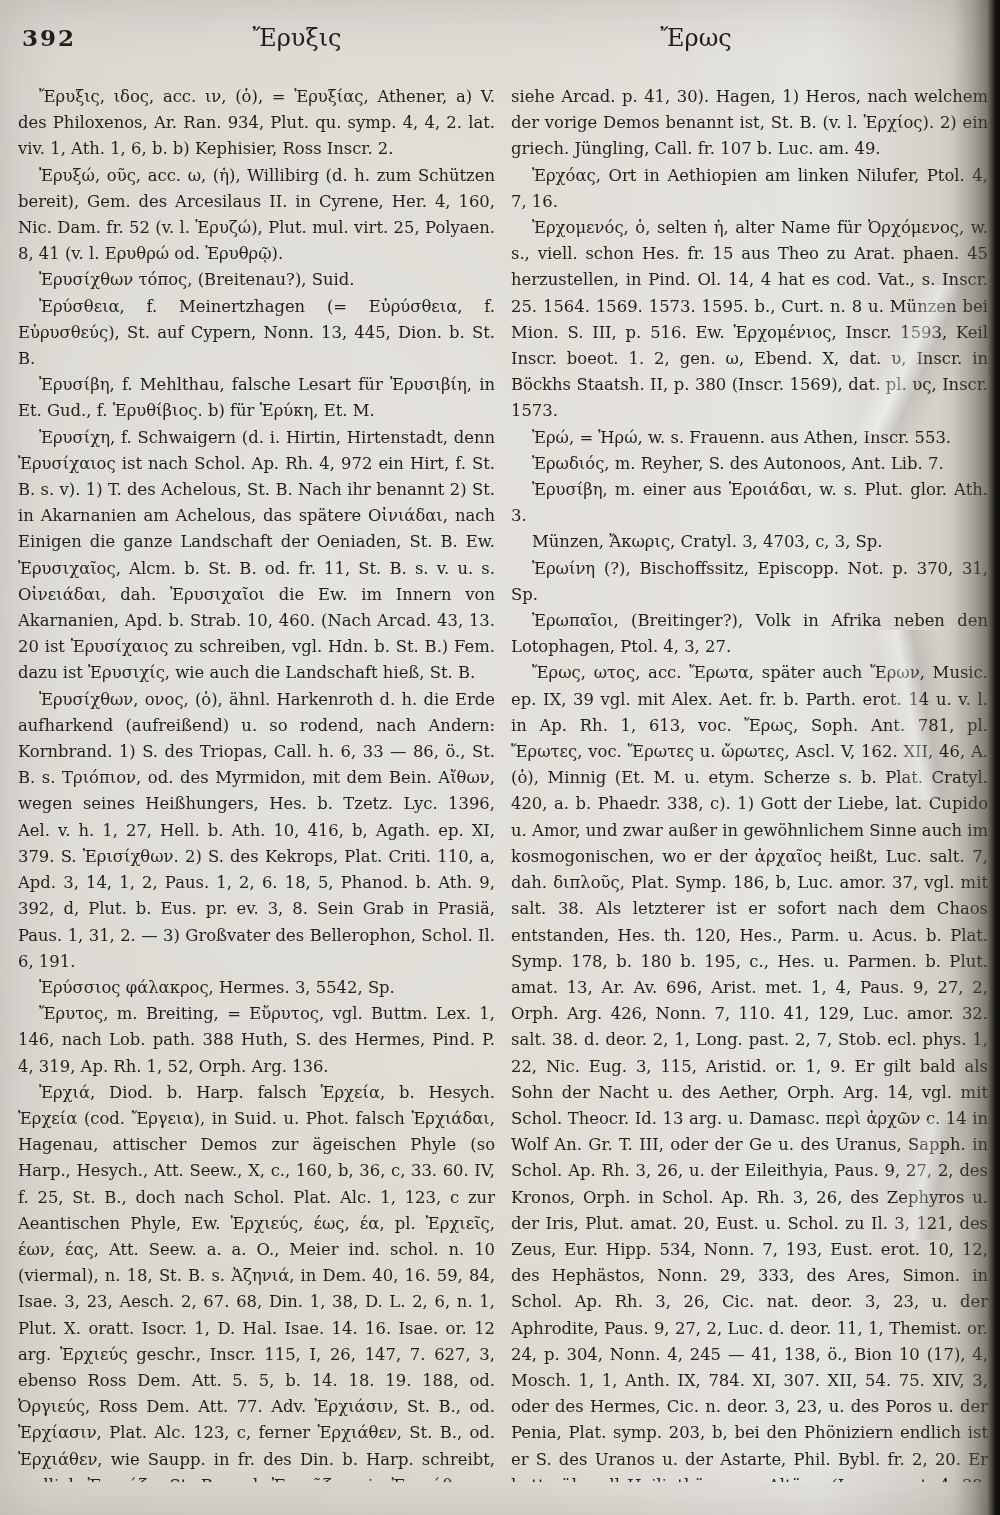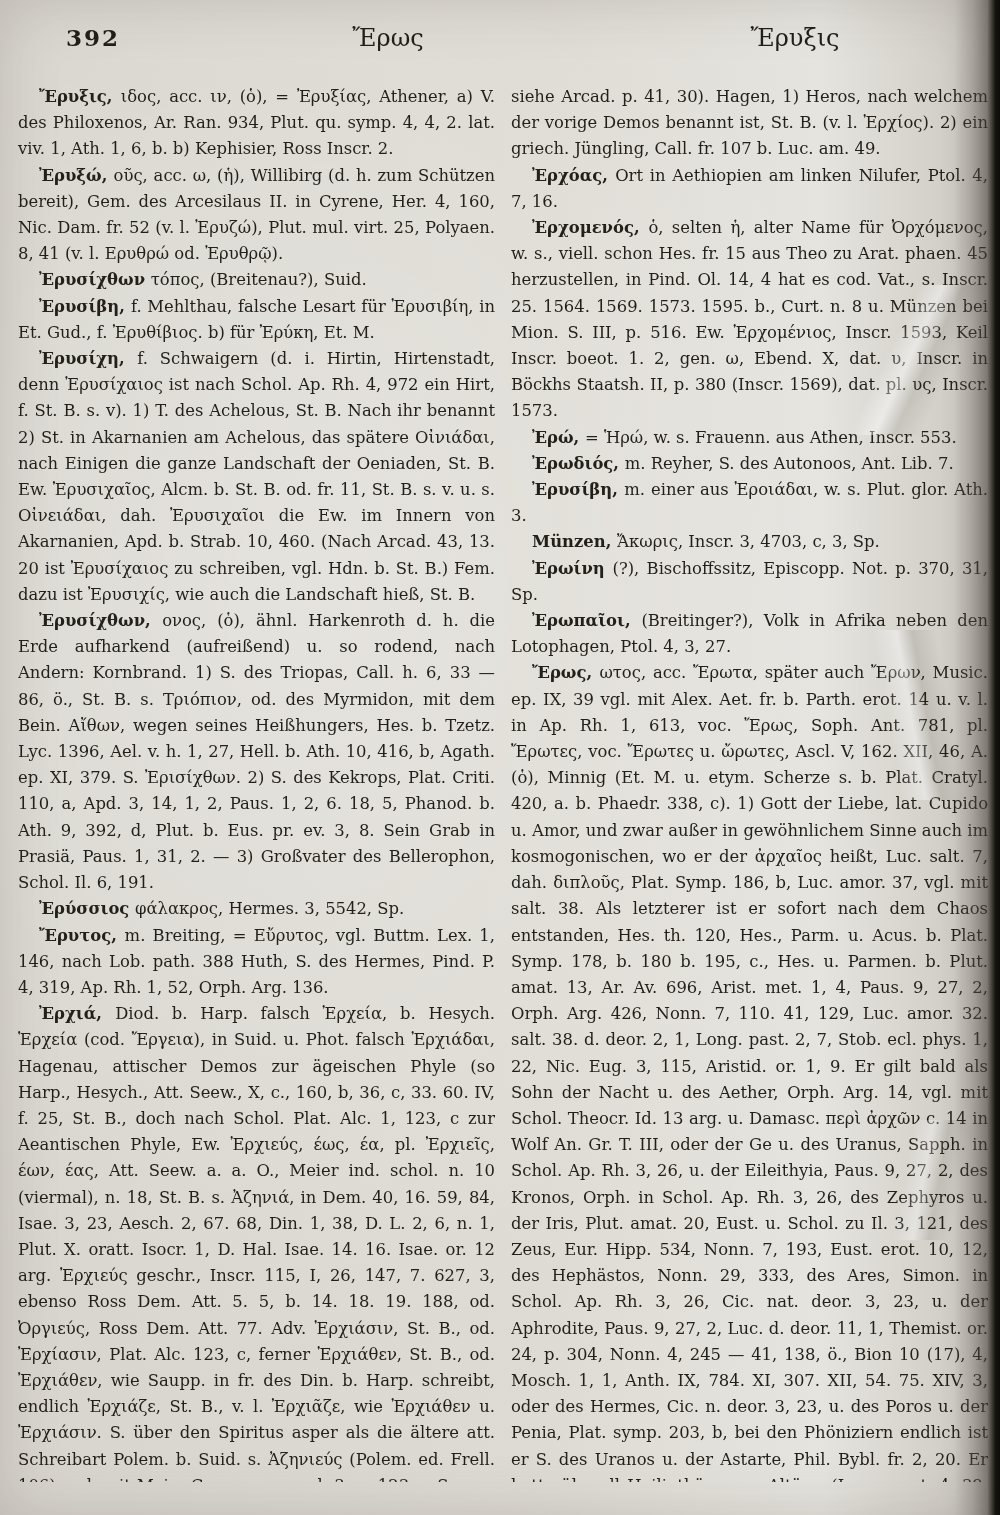--- a/index.html
+++ b/index.html
@@ -41,75 +41,76 @@
   .crease.c3 {
     right:10px; top:1120px; width:140px; height:120px;
     background:linear-gradient(100deg, transparent 40%, rgba(255,255,255,.35) 52%,
       rgba(40,36,30,.10) 62%, transparent 75%);
   }
   .header {
     display:flex; align-items:flex-start;
     padding:24px 40px 0 22px; height:48px;
   }
   .page-num {
-    font-size:23px; font-weight:bold; letter-spacing:2px; width:110px;margin-left:44px;
+    font-size:23px; font-weight:bold; letter-spacing:2px; width:110px;
   }
   .run-head {
     font-size:24px; text-align:center;
   }
   .run-head.left  { width:330px; }
   .run-head.right { flex:1; padding-right:30px; }
   .columns {
     display:flex; gap:16px;
     padding:12px 12px 0 18px;
   }
   .col {
     width:478px; height:1398px; overflow:hidden;
     font-size:16.4px; line-height:26.2px;
     text-align:justify;
     color:#231f19;
   }
   .entry { margin:0; text-indent:21px; }
   .entry.cont { text-indent:0; }
-  .head { font-weight:bold;margin-top:22px; }
+  .head { font-weight:normal;margin-top:22px; }
 </style>
 </head>
 <body>
 
 <div class="page">
 
   <div class="header">
     <div class="page-num">392</div>
+    <div class="run-head left">Ἔρυξις</div>
     <div class="run-head right">Ἔρως</div>
-    <div class="run-head left">Ἔρυξις</div>
   </div>
 
   <div class="columns">
 
     <div class="col">
       <p class="entry"><span class="head">Ἔρυξις, </span><span>ιδος, acc. ιν, (ὁ), = Ἐρυξίας, Athener, a) V. des Philoxenos, Ar. Ran. 934, Plut. qu. symp. 4, 4, 2. lat. viv. 1, Ath. 1, 6, b. b) Kephisier, Ross Inscr. 2.</span></p>
       <p class="entry"><span class="head">Ἐρυξώ, </span><span>οῦς, acc. ω, (ἡ), Willibirg (d. h. zum Schützen bereit), Gem. des Arcesilaus II. in Cyrene, Her. 4, 160, Nic. Dam. fr. 52 (v. l. Ἐρυζώ), Plut. mul. virt. 25, Polyaen. 8, 41 (v. l. Ερυθρώ od. Ἐρυθρῷ).</span></p>
       <p class="entry"><span class="head">Ἐρυσίχθων </span><span>τόπος, (Breitenau?), Suid.</span></p>
+      <p class="entry"><span class="head">Ἐρύσθεια, </span><span>f. Meinertzhagen (= Εὐρύσθεια, f. Εὐρυσθεύς), St. auf Cypern, Nonn. 13, 445, Dion. b. St. B.</span></p>
       <p class="entry"><span class="head">Ἐρυσίβη, </span><span>f. Mehlthau, falsche Lesart für Ἐρυσιβίη, in Et. Gud., f. Ἐρυθίβιος. b) für Ἐρύκη, Et. M.</span></p>
       <p class="entry"><span class="head">Ἐρυσίχη, </span><span>f. Schwaigern (d. i. Hirtin, Hirtenstadt, denn Ἐρυσίχαιος ist nach Schol. Ap. Rh. 4, 972 ein Hirt, f. St. B. s. v). 1) T. des Achelous, St. B. Nach ihr benannt 2) St. in Akarnanien am Achelous, das spätere Οἰνιάδαι, nach Einigen die ganze Landschaft der Oeniaden, St. B. Ew. Ἐρυσιχαῖος, Alcm. b. St. B. od. fr. 11, St. B. s. v. u. s. Οἰνειάδαι, dah. Ἐρυσιχαῖοι die Ew. im Innern von Akarnanien, Apd. b. Strab. 10, 460. (Nach Arcad. 43, 13. 20 ist Ἐρυσίχαιος zu schreiben, vgl. Hdn. b. St. B.) Fem. dazu ist Ἐρυσιχίς, wie auch die Landschaft hieß, St. B.</span></p>
       <p class="entry"><span class="head">Ἐρυσίχθων, </span><span>ονος, (ὁ), ähnl. Harkenroth d. h. die Erde aufharkend (aufreißend) u. so rodend, nach Andern: Kornbrand. 1) S. des Triopas, Call. h. 6, 33 — 86, ö., St. B. s. Τριόπιον, od. des Myrmidon, mit dem Bein. Αἴθων, wegen seines Heißhungers, Hes. b. Tzetz. Lyc. 1396, Ael. v. h. 1, 27, Hell. b. Ath. 10, 416, b, Agath. ep. XI, 379. S. Ἐρισίχθων. 2) S. des Kekrops, Plat. Criti. 110, a, Apd. 3, 14, 1, 2, Paus. 1, 2, 6. 18, 5, Phanod. b. Ath. 9, 392, d, Plut. b. Eus. pr. ev. 3, 8. Sein Grab in Prasiä, Paus. 1, 31, 2. — 3) Großvater des Bellerophon, Schol. Il. 6, 191.</span></p>
       <p class="entry"><span class="head">Ἐρύσσιος </span><span>φάλακρος, Hermes. 3, 5542, Sp.</span></p>
       <p class="entry"><span class="head">Ἔρυτος, </span><span>m. Breiting, = Εὔρυτος, vgl. Buttm. Lex. 1, 146, nach Lob. path. 388 Huth, S. des Hermes, Pind. P. 4, 319, Ap. Rh. 1, 52, Orph. Arg. 136.</span></p>
       <p class="entry"><span class="head">Ἐρχιά, </span><span>Diod. b. Harp. falsch Ἐρχεία, b. Hesych. Ἑρχεία (cod. Ἔργεια), in Suid. u. Phot. falsch Ἐρχιάδαι, Hagenau, attischer Demos zur ägeischen Phyle (so Harp., Hesych., Att. Seew., X, c., 160, b, 36, c, 33. 60. IV, f. 25, St. B., doch nach Schol. Plat. Alc. 1, 123, c zur Aeantischen Phyle, Ew. Ἐρχιεύς, έως, έα, pl. Ἐρχιεῖς, έων, έας, Att. Seew. a. a. O., Meier ind. schol. n. 10 (viermal), n. 18, St. B. s. Ἀζηνιά, in Dem. 40, 16. 59, 84, Isae. 3, 23, Aesch. 2, 67. 68, Din. 1, 38, D. L. 2, 6, n. 1, Plut. X. oratt. Isocr. 1, D. Hal. Isae. 14. 16. Isae. or. 12 arg. Ἐρχιεύς geschr., Inscr. 115, I, 26, 147, 7. 627, 3, ebenso Ross Dem. Att. 5. 5, b. 14. 18. 19. 188, od. Ὀργιεύς, Ross Dem. Att. 77. Adv. Ἐρχιάσιν, St. B., od. Ἐρχίασιν, Plat. Alc. 123, c, ferner Ἐρχιάθεν, St. B., od. Ἐρχιάθεν, wie Saupp. in fr. des Din. b. Harp. schreibt, endlich Ἐρχιάζε, St. B., v. l. Ἐρχιᾶζε, wie Ἐρχιάθεν u. Ἐρχιάσιν. S. über den Spiritus asper als die ältere att. Schreibart Polem. b. Suid. s. Ἀζηνιεύς (Polem. ed. Frell. 106), vgl. mit Mein. Com. graec. vol. 3, p. 123 u. Saupp. zu Or. fr. p. 333.</span></p>
 
     </div>
 
     <div class="col">
       <p class="entry cont"><span class="head"></span><span>siehe Arcad. p. 41, 30). Hagen, 1) Heros, nach welchem der vorige Demos benannt ist, St. B. (v. l. Ἐρχίος). 2) ein griech. Jüngling, Call. fr. 107 b. Luc. am. 49.</span></p>
       <p class="entry"><span class="head">Ἐρχόας, </span><span>Ort in Aethiopien am linken Nilufer, Ptol. 4, 7, 16.</span></p>
       <p class="entry"><span class="head">Ἐρχομενός, </span><span>ὁ, selten ἡ, alter Name für Ὀρχόμενος, w. s., viell. schon Hes. fr. 15 aus Theo zu Arat. phaen. 45 herzustellen, in Pind. Ol. 14, 4 hat es cod. Vat., s. Inscr. 25. 1564. 1569. 1573. 1595. b., Curt. n. 8 u. Münzen bei Mion. S. III, p. 516. Ew. Ἐρχομένιος, Inscr. 1593, Keil Inscr. boeot. 1. 2, gen. ω, Ebend. X, dat. υ, Inscr. in Böckhs Staatsh. II, p. 380 (Inscr. 1569), dat. pl. υς, Inscr. 1573.</span></p>
       <p class="entry"><span class="head">Ἐρώ, </span><span>= Ἡρώ, w. s. Frauenn. aus Athen, Inscr. 553.</span></p>
       <p class="entry"><span class="head">Ἐρωδιός, </span><span>m. Reyher, S. des Autonoos, Ant. Lib. 7.</span></p>
       <p class="entry"><span class="head">Ἐρυσίβη, </span><span>m. einer aus Ἐροιάδαι, w. s. Plut. glor. Ath. 3.</span></p>
-      <p class="entry"><span class="head">Münzen, </span><span>Ἄκωρις, Inscr. 3, 4703, c, 3, Sp.</span></p>
+      <p class="entry"><span class="head">Münzen, </span><span>Ἄκωρις, Cratyl. 3, 4703, c, 3, Sp.</span></p>
       <p class="entry"><span class="head">Ἐρωίνη </span><span>(?), Bischoffssitz, Episcopp. Not. p. 370, 31, Sp.</span></p>
       <p class="entry"><span class="head">Ἐρωπαῖοι, </span><span>(Breitinger?), Volk in Afrika neben den Lotophagen, Ptol. 4, 3, 27.</span></p>
       <p class="entry"><span class="head">Ἔρως, </span><span>ωτος, acc. Ἔρωτα, später auch Ἔρων, Music. ep. IX, 39 vgl. mit Alex. Aet. fr. b. Parth. erot. 14 u. v. l. in Ap. Rh. 1, 613, voc. Ἔρως, Soph. Ant. 781, pl. Ἔρωτες, voc. Ἔρωτες u. ὤρωτες, Ascl. V, 162. XII, 46, A. (ὁ), Minnig (Et. M. u. etym. Scherze s. b. Plat. Cratyl. 420, a. b. Phaedr. 338, c). 1) Gott der Liebe, lat. Cupido u. Amor, und zwar außer in gewöhnlichem Sinne auch im kosmogonischen, wo er der ἀρχαῖος heißt, Luc. salt. 7, dah. διπλοῦς, Plat. Symp. 186, b, Luc. amor. 37, vgl. mit salt. 38. Als letzterer ist er sofort nach dem Chaos entstanden, Hes. th. 120, Hes., Parm. u. Acus. b. Plat. Symp. 178, b. 180 b. 195, c., Hes. u. Parmen. b. Plut. amat. 13, Ar. Av. 696, Arist. met. 1, 4, Paus. 9, 27, 2, Orph. Arg. 426, Nonn. 7, 110. 41, 129, Luc. amor. 32. salt. 38. d. deor. 2, 1, Long. past. 2, 7, Stob. ecl. phys. 1, 22, Nic. Eug. 3, 115, Aristid. or. 1, 9. Er gilt bald als Sohn der Nacht u. des Aether, Orph. Arg. 14, vgl. mit Schol. Theocr. Id. 13 arg. u. Damasc. περὶ ἀρχῶν c. 14 in Wolf An. Gr. T. III, oder der Ge u. des Uranus, Sapph. in Schol. Ap. Rh. 3, 26, u. der Eileithyia, Paus. 9, 27, 2, des Kronos, Orph. in Schol. Ap. Rh. 3, 26, des Zephyros u. der Iris, Plut. amat. 20, Eust. u. Schol. zu Il. 3, 121, des Zeus, Eur. Hipp. 534, Nonn. 7, 193, Eust. erot. 10, 12, des Hephästos, Nonn. 29, 333, des Ares, Simon. in Schol. Ap. Rh. 3, 26, Cic. nat. deor. 3, 23, u. der Aphrodite, Paus. 9, 27, 2, Luc. d. deor. 11, 1, Themist. or. 24, p. 304, Nonn. 4, 245 — 41, 138, ö., Bion 10 (17), 4, Mosch. 1, 1, Anth. IX, 784. XI, 307. XII, 54. 75. XIV, 3, oder des Hermes, Cic. n. deor. 3, 23, u. des Poros u. der Penia, Plat. symp. 203, b, bei den Phöniziern endlich ist er S. des Uranos u. der Astarte, Phil. Bybl. fr. 2, 20. Er hatte überall Heiligthümer u. Altäre, (Long. past. 4, 39, Xen. Eph. 1, 1) u. wurde durch Opfer (Plut. amat. 2, Musae. Her. 39, Long. past. 1, 18), Weihgeschenke u. Feste geehrt in Thespiä, Strab. 9, 410, Luc. amor. 11, Paus. 9, 27, 1 — 4, Ath. 13, 561, e, Keil. Inscr.</span></p>
     </div>
 
   </div>
 
   <div class="crease c1"></div>
   <div class="crease c2"></div>
   <div class="crease c3"></div>

